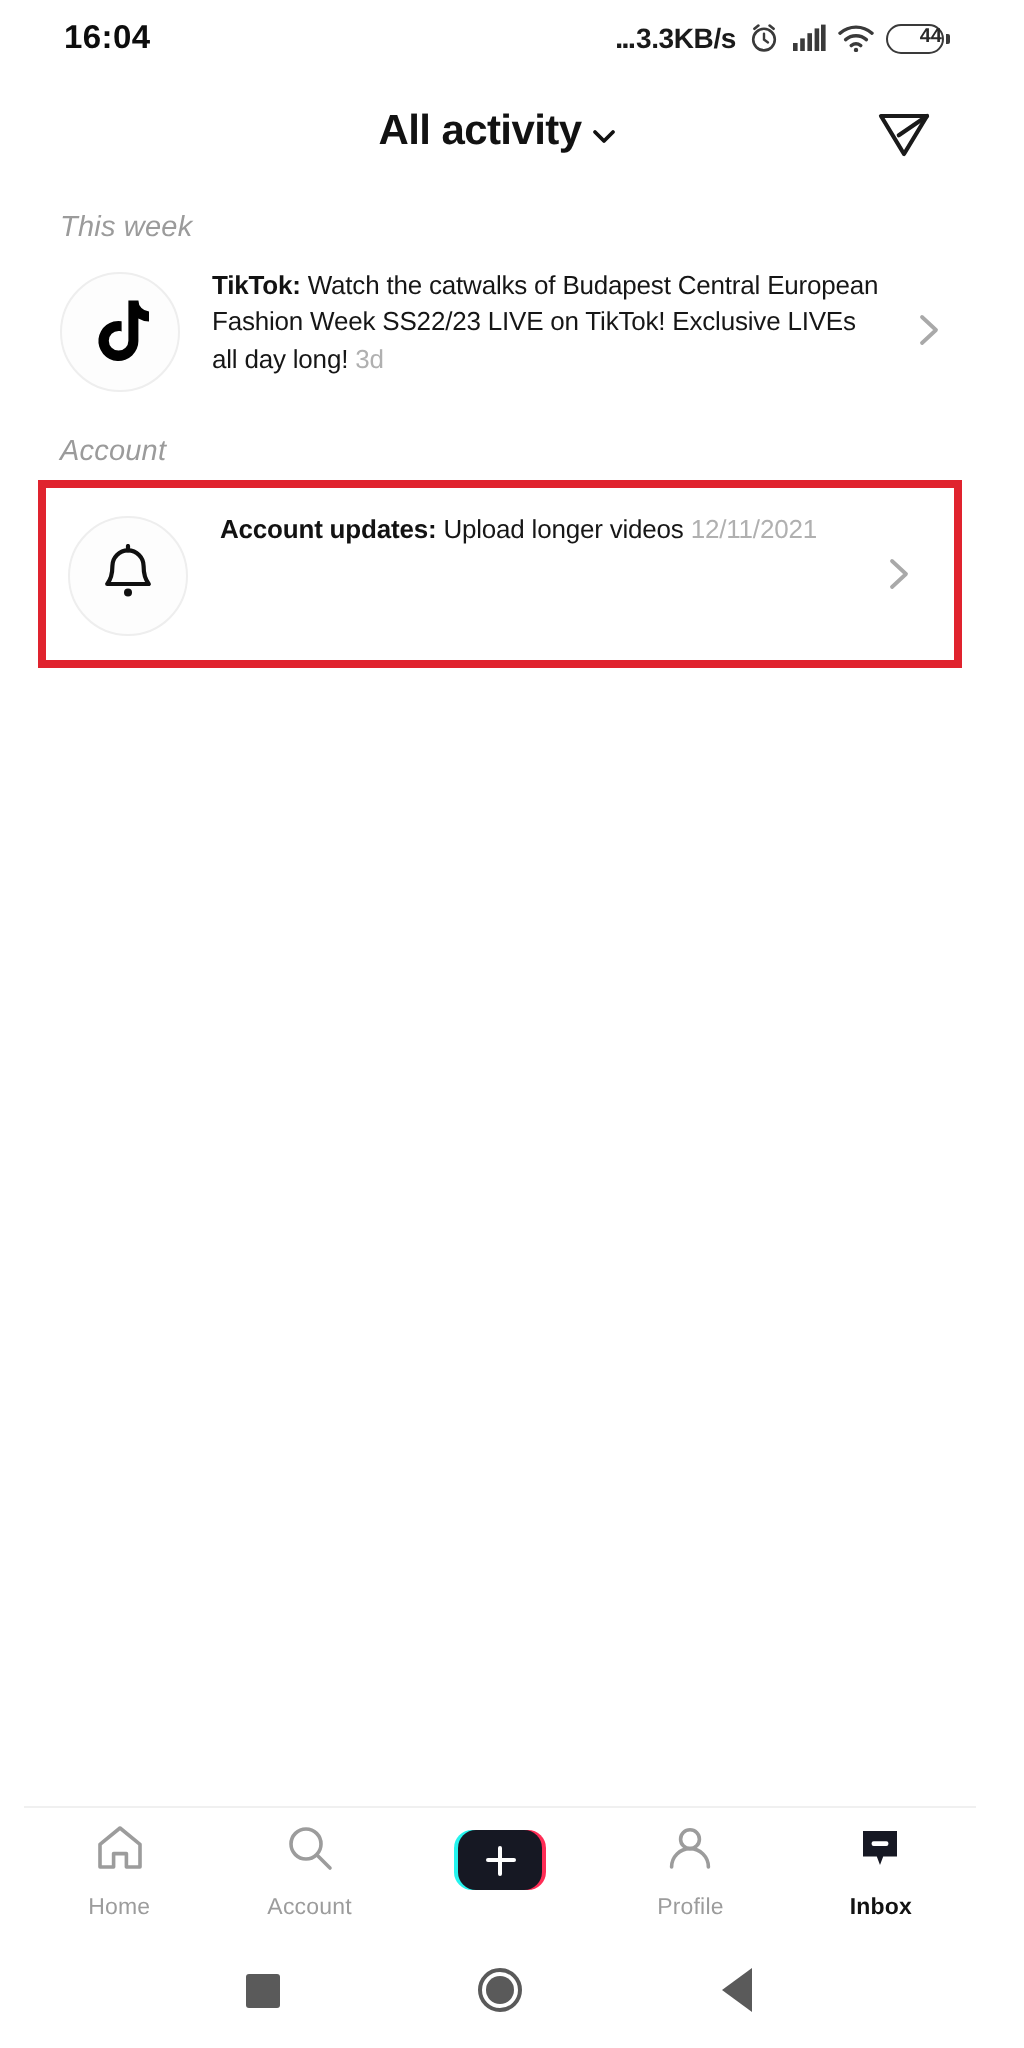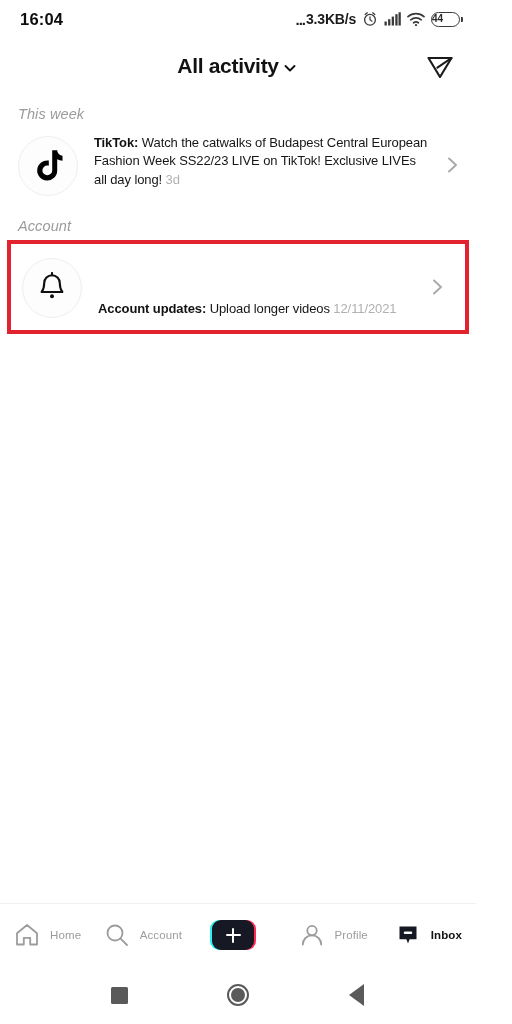--- a/index.html
+++ b/index.html
@@ -14,20 +14,21 @@
     -webkit-font-smoothing: antialiased;
     overflow: hidden;
   }
   .phone {
     position: relative;
     width: 476px;
     height: 1024px;
     background: #737373;
     display: flex;
     flex-direction: column;
+    margin-left: 12px;
   }
 
   
   .statusbar {
     height: 38px;
     flex: 0 0 38px;
     display: flex;
     align-items: center;
     justify-content: space-between;
     padding: 0 16px 0 20px;
@@ -59,21 +60,21 @@
     font-size: 15px;
   }
   .icon-alarm, .icon-signal, .icon-wifi { display: block; }
   .battery {
     width: 29px;
     height: 15px;
     border: 1.6px solid #3a3a3a;
     border-radius: 8px;
     display: flex;
     align-items: center;
-    justify-content: flex-start;
+    justify-content: flex-end;
     box-sizing: border-box;
     position: relative;
   }
   .battery::after {
     content: "";
     position: absolute;
     right: -3.5px;
     top: 4px;
     width: 2px;
     height: 5px;
@@ -146,21 +147,21 @@
     align-items: flex-start;
     padding: 6px 10px 6px 18px;
     box-sizing: border-box;
     cursor: pointer;
     background: #ffffff;
   }
   .notif-row.highlighted {
     border: 4px solid #e0232e;
     margin: 0 7px;
     padding: 12px 8px 12px 11px;
-    align-items: flex-end;
+    align-items: flex-start;
   }
   .avatar {
     flex: 0 0 60px;
     width: 60px;
     height: 60px;
     border-radius: 50%;
     border: 1px solid #eeeeee;
     background: #fdfdfd;
     display: flex;
     align-items: center;
@@ -200,20 +201,21 @@
     flex: 0 0 62px;
     height: 62px;
     border-top: 1px solid #f0f0f0;
     display: flex;
     align-items: center;
     background: #ffffff;
   }
   .tab {
     flex: 1 1 0;
     display: flex;
+    flex-direction: column;
     align-items: center;
     justify-content: center;
     gap: 10px;
     cursor: pointer;
     height: 100%;
   }
   .tab-icon {
     height: 28px;
     display: flex;
     align-items: center;

